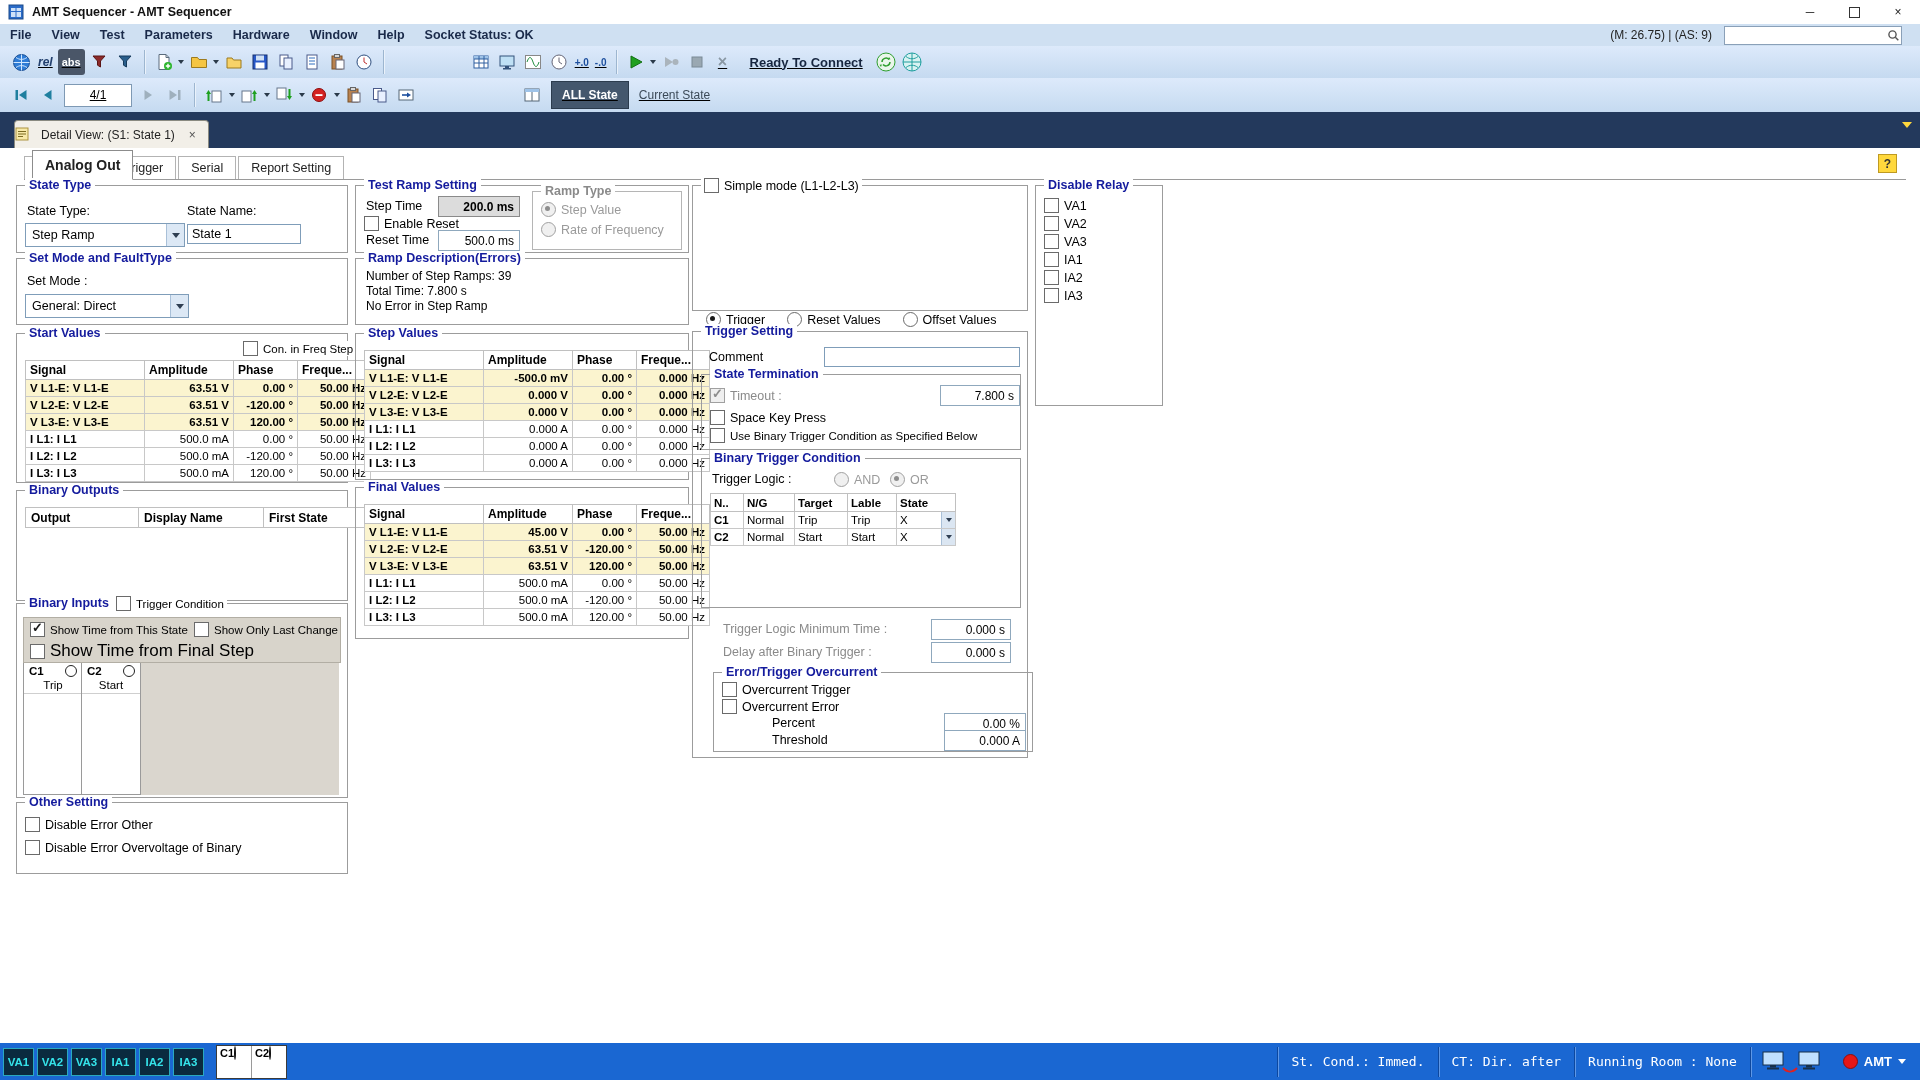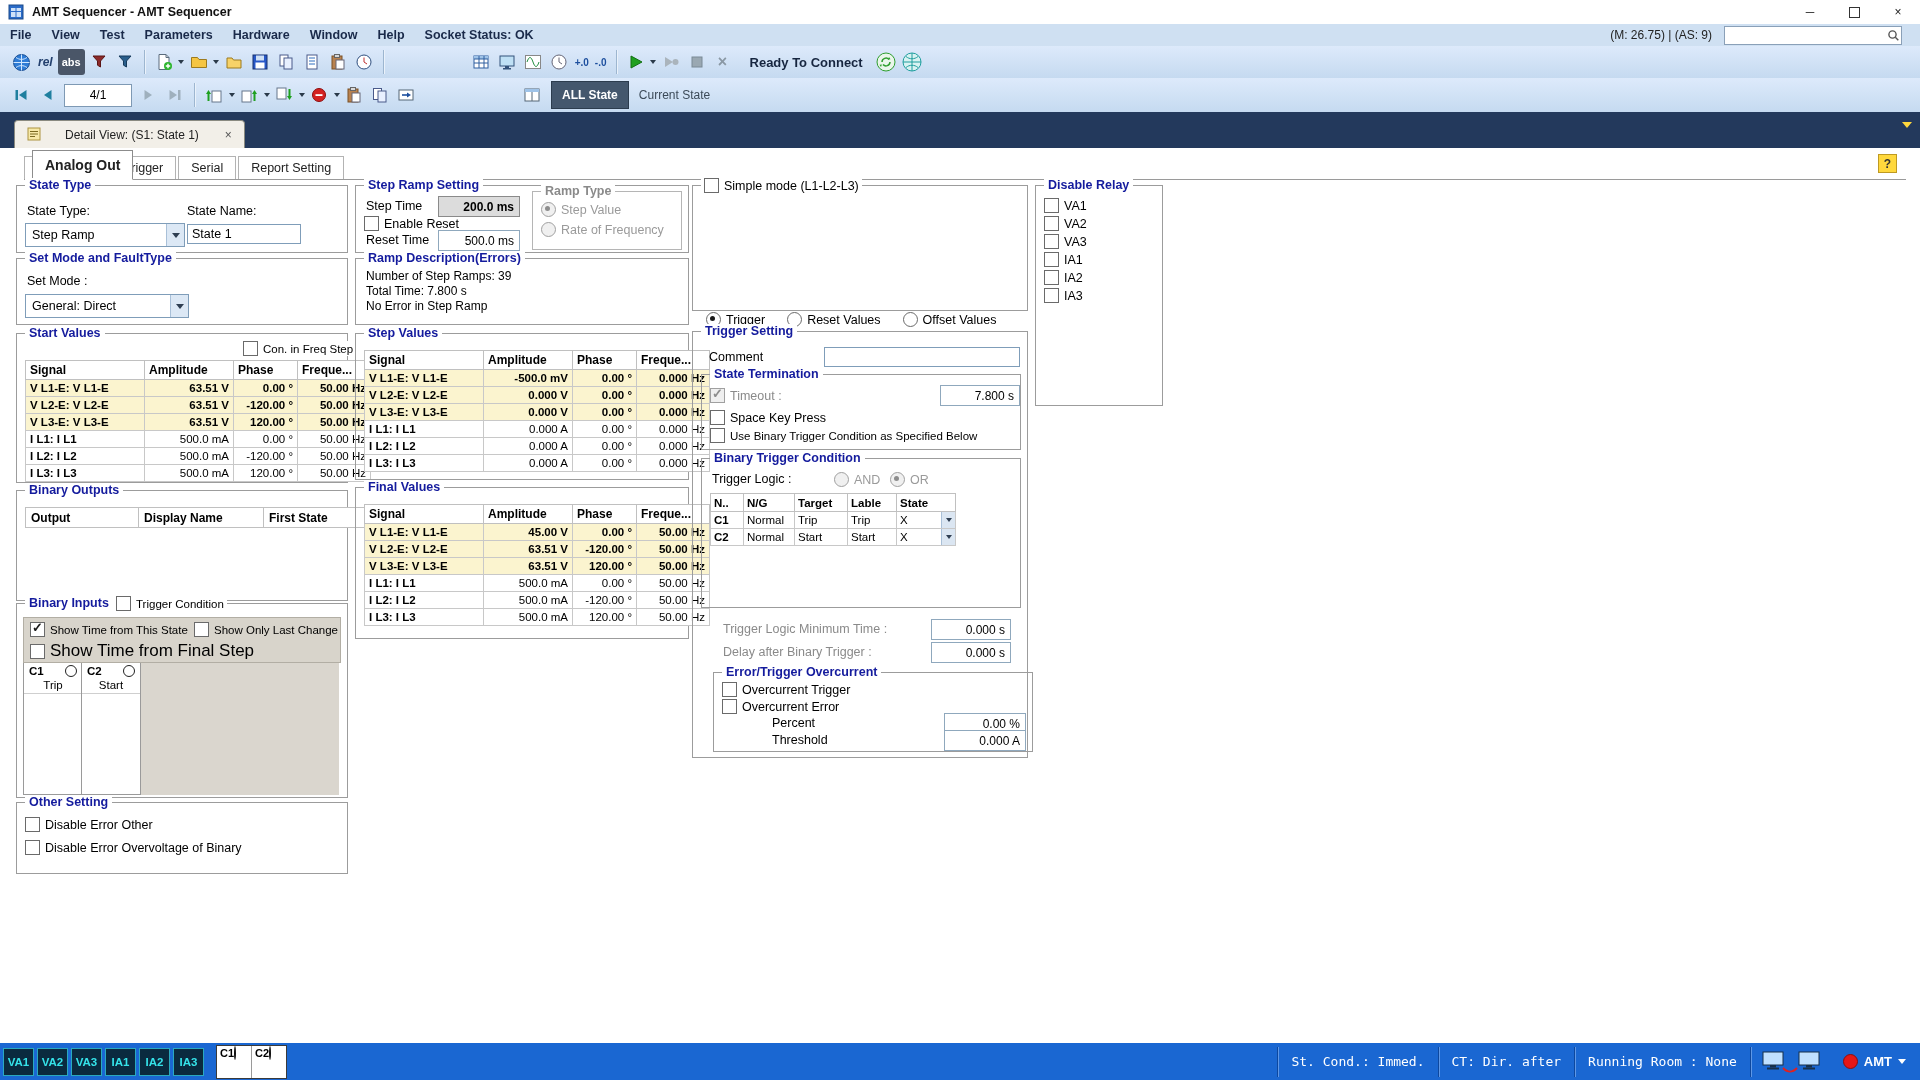--- a/index.html
+++ b/index.html
@@ -17,39 +17,39 @@
 
   
   .menubar{position:absolute;left:0;top:24px;width:1920px;height:22px;background:#cfe0f2;display:flex;align-items:center;border-bottom:1px solid #b9cfe6;justify-content:space-between;}
   .menu-item{padding:0 10px;font-weight:bold;color:#1a2a4a;font-size:12.5px;white-space:nowrap;}
   .menu-counters{margin-left:auto;font-size:12px;color:#222;white-space:nowrap;}
   .searchbox{margin:0 18px 0 12px;width:176px;height:17px;background:#fff;border:1px solid #8aa0b8;display:flex;align-items:center;}
   .searchbox input{flex:1;border:none;outline:none;height:13px;font-size:11px;background:transparent;min-width:0;}
   .searchbox .mag{width:16px;display:flex;justify-content:center;}
 
   
-  .toolbar{position:absolute;left:0;width:1920px;display:flex;align-items:center;background:linear-gradient(#ddeafb,#c5daf0);border-bottom:1px solid #a9c2dc;}
+  .toolbar{position:absolute;left:0;width:1920px;display:flex;align-items:center;background:linear-gradient(#ddeafb,#c5daf0);border-bottom:1px solid #a9c2dc;text-decoration:underline;}
   .tb1{top:46px;height:32px;}
   .tb2{top:78px;height:34px;}
   .ic{width:24px;height:24px;margin:0 1px;display:inline-flex;align-items:center;justify-content:center;border-radius:3px;flex:none;}
   .txtic{font-size:12px;font-weight:bold;font-style:italic;color:#23406e;width:auto;padding:0 3px;}
   .absic{font-size:11px;font-weight:bold;color:#fff;background:#4a5668;border-radius:3px;width:auto;padding:1px 4px;font-style:normal;}
   .precic{font-size:10px;font-weight:bold;color:#1d4f9e;width:auto;padding:0 2px;}
   .dd{width:9px;height:24px;display:inline-flex;align-items:center;justify-content:center;flex:none;}
   .dd::after{content:"";border-left:3.5px solid transparent;border-right:3.5px solid transparent;border-top:4px solid #2a3a4a;}
   .tsep{width:1px;height:24px;background:#9db6d0;box-shadow:1px 0 0 #eaf2fb;margin:0 6px;flex:none;}
   .tspace{flex:none;}
   .ready-lbl{font-size:13px;font-weight:bold;color:#16253f;margin:0 10px 0 14px;white-space:nowrap;}
   .pagebox{width:66px;height:21px;background:#fff;border:1px solid #7e99b4;display:flex;align-items:center;justify-content:center;font-size:12px;margin:0 4px;}
   .allstate{height:26px;padding:0 10px;background:#44576d;border:1px solid #2c3c4e;color:#fff;font-weight:bold;font-size:12px;display:flex;align-items:center;margin-left:6px;}
   .curstate{height:26px;padding:0 10px;color:#3c4a58;font-size:12px;display:flex;align-items:center;}
 
   
   .docband{position:absolute;left:0;top:112px;width:1920px;height:36px;background:#23395c;}
-  .doctab{position:absolute;left:14px;top:8px;height:28px;background:#f2efe8;border:1px solid #8a8a80;border-bottom:none;border-radius:4px 4px 0 0;display:flex;align-items:center;padding:0 10px 0 12px;gap:24px;}
+  .doctab{position:absolute;left:14px;top:8px;height:28px;background:#f2efe8;border:1px solid #8a8a80;border-bottom:none;border-radius:4px 4px 0 0;display:flex;align-items:center;padding:0 10px 0 0;gap:12px;}
   .doctab .lbl{font-size:12px;color:#222;white-space:nowrap;}
   .doctab .x{font-size:12px;color:#555;padding:0 2px;}
   .band-overflow{position:absolute;right:8px;top:10px;width:0;height:0;border-left:5px solid transparent;border-right:5px solid transparent;border-top:6px solid #ffd83d;}
 
   
   .content{position:absolute;left:0;top:148px;width:1920px;height:895px;background:#fff;}
 
   .tabstrip{position:absolute;left:24px;right:14px;top:2px;height:29px;display:flex;align-items:flex-end;border-bottom:1px solid #9a9a9a;}
   .tab{height:22px;display:flex;align-items:center;padding:0 12px;border:1px solid #b3b3b3;border-bottom:none;background:#fff;font-size:12.5px;color:#222;margin-right:2px;}
   .tab.sel{height:28px;font-size:14px;font-weight:bold;border:1px solid #8c8c8c;border-bottom:1px solid #fff;margin-bottom:-1px;margin-left:8px;}
@@ -563,21 +563,21 @@
         <span class="box"></span>
         <span class="lbl">Disable Error Other</span>
       </span>
       <span class="cb abs" style="left:8px;top:37px">
         <span class="box"></span>
         <span class="lbl">Disable Error Overvoltage of Binary</span>
       </span>
     </div>
 
     <div class="group" style="left:355px;top:37px;width:332px;height:66px">
-      <span class="gtitle">Step Ramp Setting</span>
+      <span class="gtitle">Test Ramp Setting</span>
       <span class="lbl abs" style="left:10px;top:13px">Step Time</span>
       <span class="vbox bold" style="left:82px;top:10px;width:70px">200.0 ms</span>
       <span class="cb abs" style="left:8px;top:30px">
         <span class="box"></span>
         <span class="lbl">Enable Reset</span>
       </span>
       <span class="lbl abs" style="left:10px;top:47px">Reset Time</span>
       <span class="vbox" style="left:82px;top:44px;width:70px">500.0 ms</span>
       <div class="group" style="left:176px;top:5px;width:148px;height:57px;border-color:#b5b5b5">
         <span class="gtitle gray">Ramp Type</span>

